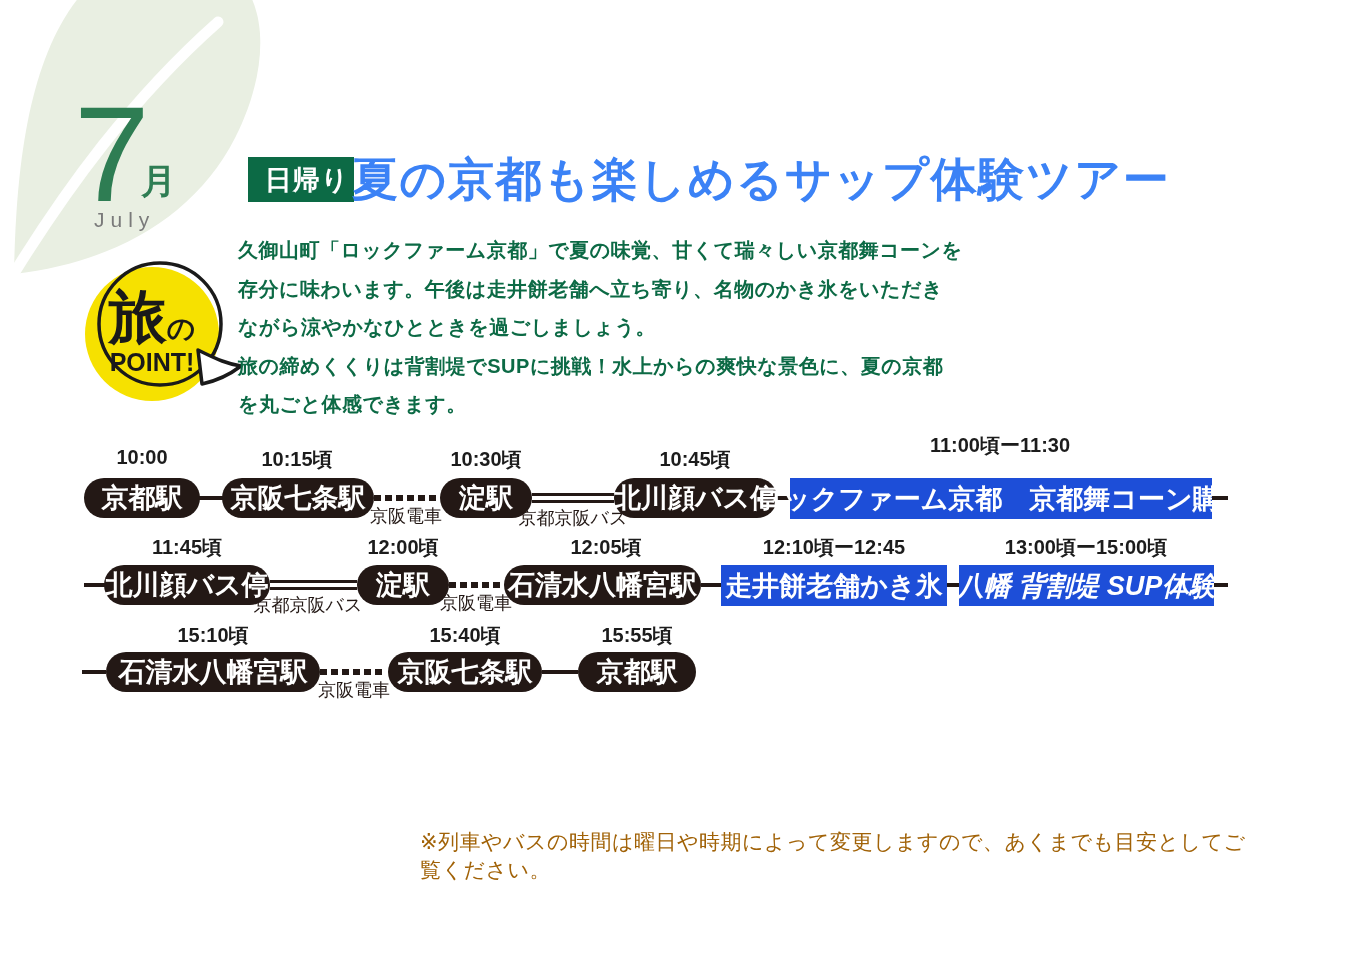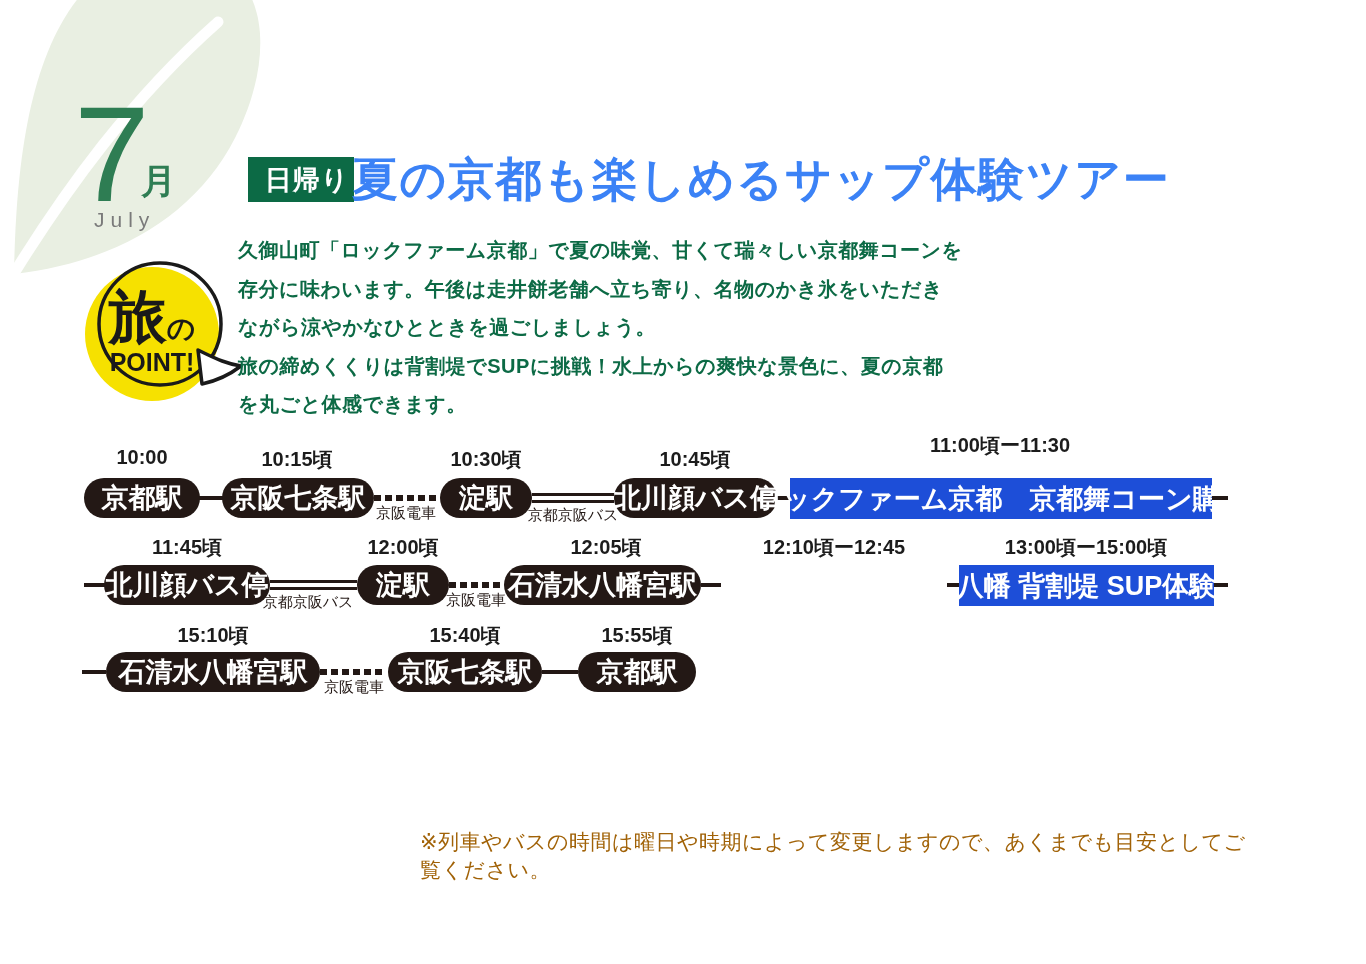--- a/index.html
+++ b/index.html
@@ -31,21 +31,21 @@
 
   
   .t-time{position:absolute;height:24px;font-size:20px;font-weight:bold;color:#1c1c1c;text-align:center;white-space:nowrap;}
   .pill{position:absolute;height:40px;background:#231815;border-radius:21px;color:#fff;font-size:27px;font-weight:bold;
         display:flex;align-items:center;justify-content:center;white-space:nowrap;box-sizing:border-box;padding:0 4px;}
   .activity{position:absolute;height:41px;background:#1d4ed8;color:#fff;font-size:27px;font-weight:bold;
         display:flex;align-items:center;justify-content:center;white-space:nowrap;box-sizing:border-box;}
   .conn-solid{position:absolute;height:4px;background:#231815;}
   .conn-dotted{position:absolute;height:6px;background:repeating-linear-gradient(90deg,#231815 0 7px,transparent 7px 11px);}
   .conn-double{position:absolute;height:10px;border-top:3px solid #231815;border-bottom:3px solid #231815;box-sizing:border-box;}
-  .t-trans{position:absolute;font-size:15px;color:#231815;text-align:center;white-space:nowrap;}
+  .t-trans{position:absolute;font-size:18px;color:#231815;text-align:center;white-space:nowrap;}
 
   .footnote{position:absolute;left:420px;top:828px;width:826px;font-size:21px;color:#a16207;letter-spacing:0.5px;}
 </style>
 </head>
 <body>
 
 <div class="page">
 
   <svg class="leaf-svg" width="280" height="300" viewBox="0 0 280 300">
     <path d="M14,274 C16,160 30,40 95,-20 C140,-58 225,-50 250,-5 C268,30 262,85 235,138 C196,214 118,262 14,274 Z" fill="#e9efe2"></path>
@@ -105,22 +105,23 @@
 
   <div class="conn-solid" style="left:84px;top:583px;width:22px;"></div>
   <div class="pill" style="left:104px;top:565px;width:166px;">北川顔バス停</div>
   <div class="conn-double" style="left:270px;top:580px;width:87px;"></div>
   <div class="t-trans" style="left:248px;top:593px;width:120px;">京都京阪バス</div>
   <div class="pill" style="left:357px;top:565px;width:92px;">淀駅</div>
   <div class="conn-dotted" style="left:449px;top:582px;width:55px;"></div>
   <div class="t-trans" style="left:426px;top:591px;width:100px;">京阪電車</div>
   <div class="pill" style="left:504px;top:565px;width:197px;">石清水八幡宮駅</div>
   <div class="conn-solid" style="left:701px;top:583px;width:20px;"></div>
+  <div class="activity" style="left:721px;top:565px;width:226px;">走井餅老舗かき氷</div>
   <div class="conn-solid" style="left:947px;top:583px;width:12px;"></div>
-  <div class="activity" style="left:959px;top:565px;width:255px;">八幡 背割堤 SUP体験</div>
+  <div class="activity" style="left:959px;top:565px;width:255px;font-style:italic;">八幡 背割堤 SUP体験</div>
   <div class="conn-solid" style="left:1214px;top:583px;width:14px;"></div>
 
   <div class="t-time" style="left:133px;top:622px;width:160px;">15:10頃</div>
   <div class="t-time" style="left:385px;top:622px;width:160px;">15:40頃</div>
   <div class="t-time" style="left:557px;top:622px;width:160px;">15:55頃</div>
 
   <div class="conn-solid" style="left:82px;top:670px;width:24px;"></div>
   <div class="pill" style="left:106px;top:652px;width:214px;">石清水八幡宮駅</div>
   <div class="conn-dotted" style="left:320px;top:669px;width:66px;"></div>
   <div class="t-trans" style="left:304px;top:678px;width:100px;">京阪電車</div>

